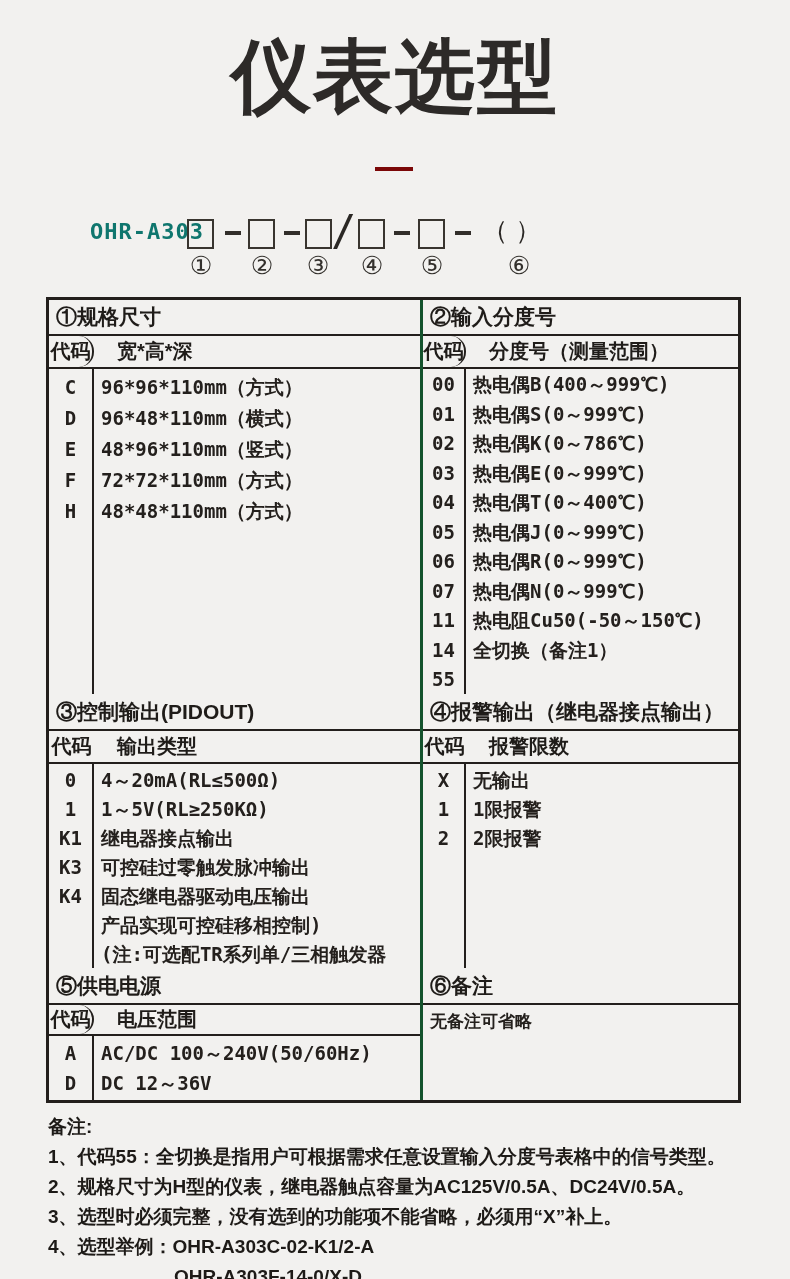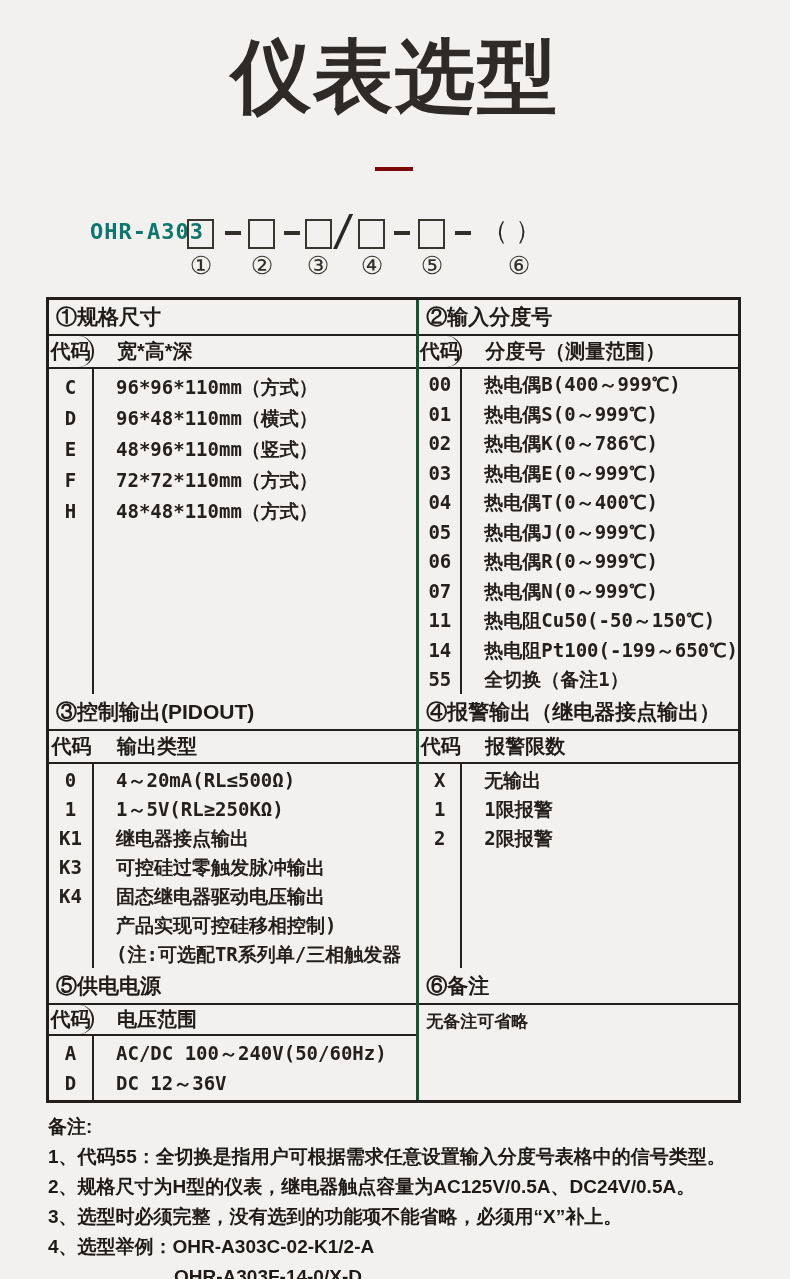--- a/index.html
+++ b/index.html
@@ -39,21 +39,21 @@
           font-size:20px;font-weight:bold;color:#1f1c19;}
   .ch33{height:33px}.ch31{height:31px}
   .col-hd .code{display:flex;align-items:center;justify-content:center;box-sizing:border-box;border-radius:15px;}
   .col-hd.with-line .code{border-right:2px solid #231f1c;}
   .col-hd .lbl{display:flex;align-items:center;padding-left:23px;}
   .cw-l{width:45px}.cw-r{width:43px}
 
   .tbody{display:flex;box-sizing:border-box;overflow:hidden;
          font-family:"DejaVu Sans Mono",monospace;font-size:19px;font-weight:600;color:#24201d;}
   .tbody .codes{text-align:center;border-right:2px solid #231f1c;box-sizing:border-box;}
-  .tbody .descs{flex:1;padding-left:22px;box-sizing:border-box;white-space:nowrap;}
+  .tbody .descs{flex:1;padding-left:7px;box-sizing:border-box;white-space:nowrap;}
   .bh325{height:325px}.bh204{height:204px}.bh64{height:64px}.bh95{height:95px}
   .lh31 .codes div,.lh31 .descs div{line-height:31px;}
   .lh295 .codes div,.lh295 .descs div{line-height:29.5px;}
   .lh29 .codes div,.lh29 .descs div{line-height:29px;}
   .lh30 .codes div,.lh30 .descs div{line-height:30px;}
   .pt3 .codes,.pt3 .descs{padding-top:3px;}
   .pt2 .codes,.pt2 .descs{padding-top:2px;}
   .pt1 .codes,.pt1 .descs{padding-top:1px;}
   .remark-body{padding:5px 0 0 7px;font-family:"DejaVu Sans Mono",monospace;
                font-size:17px;font-weight:600;color:#24201d;}
@@ -187,21 +187,20 @@
         <div class="descs">
             <div>热电偶B(400～999℃)</div>
             <div>热电偶S(0～999℃)</div>
             <div>热电偶K(0～786℃)</div>
             <div>热电偶E(0～999℃)</div>
             <div>热电偶T(0～400℃)</div>
             <div>热电偶J(0～999℃)</div>
             <div>热电偶R(0～999℃)</div>
             <div>热电偶N(0～999℃)</div>
             <div>热电阻Cu50(-50～150℃)</div>
-            <div>热电阻Pt100(-199～650℃)</div>
             <div>全切换（备注1）</div>
           </div>
       </div>
 
       <div class="band sec-hd h37">④报警输出（继电器接点输出）</div>
       <div class="band col-hd ch33">
         <span class="code cw-r">代码</span>
         <span class="lbl">报警限数</span>
       </div>
       <div class="band tbody bh204 lh29 pt2">

